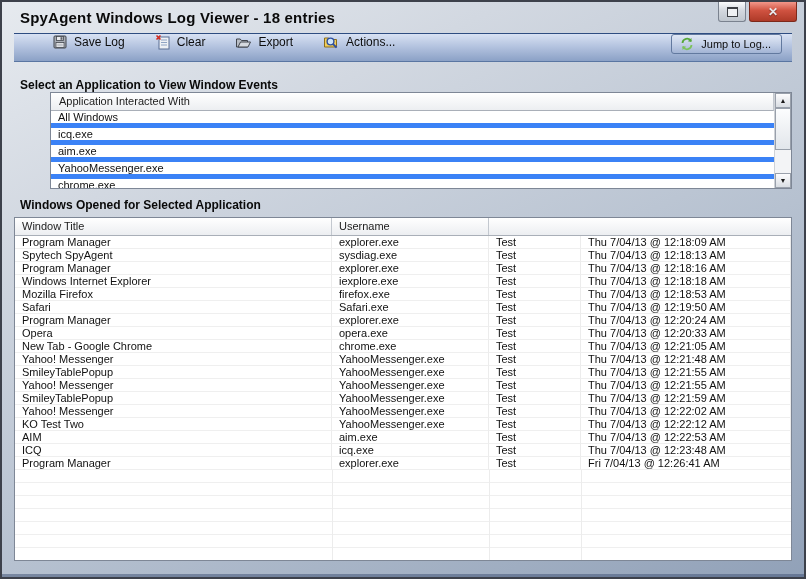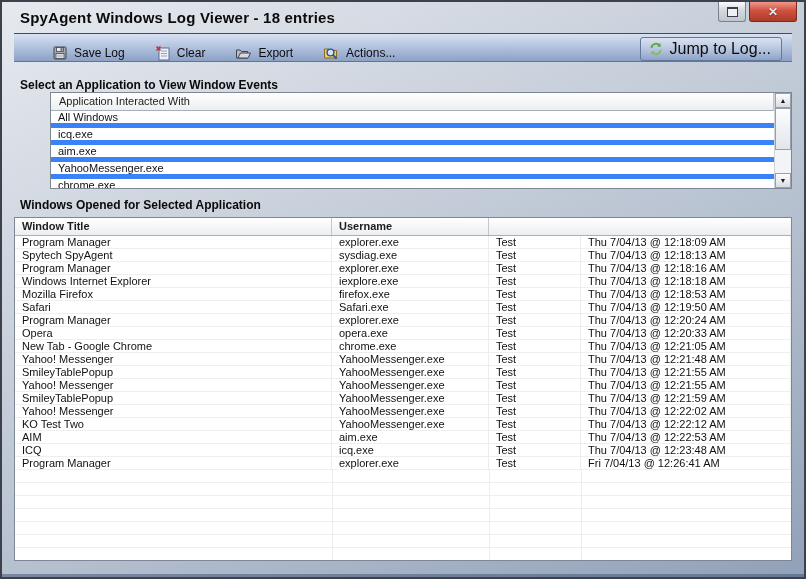--- a/index.html
+++ b/index.html
@@ -21,28 +21,28 @@
         display:flex;align-items:center;justify-content:center;cursor:default;}
   .wbtn.restore{width:26px;background:linear-gradient(#fbfcfd,#d3d8df 45%,#bfc6cf);}
   .wbtn.close{width:46px;background:linear-gradient(#f2978a,#cf5240 45%,#ae3a28);border-color:#7d291b;}
   .glyph-restore{width:9px;height:7px;border:1px solid #3c3f45;border-top:2px solid #3c3f45;background:#eef0f3;display:inline-block;}
   .glyph-close{font-size:12px;font-weight:bold;color:#e9e9ec;text-shadow:0 1px 1px #6e2115;line-height:1;}
   
   .toolbar{
     height:27px;
     border-top:1px solid #2e4d81;border-bottom:1px solid #5a76a2;
     background:linear-gradient(#d8e2f3,#b5c4e0 45%,#8ba1c6);
-    display:flex;align-items:flex-end;
+    display:flex;align-items:flex-start;
     padding-left:38px;
   }
   .tbtn{display:flex;align-items:center;gap:6px;font-size:12px;color:#0d0d0d;cursor:default;}
   .tbtn + .tbtn{margin-left:30px;}
   .tbtn svg{display:block;}
   .jumpbtn{margin-left:auto;margin-right:10px;border:1px solid #62799f;border-radius:3px;
-           padding:2px 10px 2px 8px;display:flex;align-items:center;gap:7px;font-size:16px;color:#0d0d0d;
+           padding:2px 10px 2px 8px;display:flex;align-items:center;gap:7px;font-size:11px;color:#0d0d0d;
            background:linear-gradient(rgba(255,255,255,.25),rgba(255,255,255,0));cursor:default;}
   
   .band{display:flex;align-items:center;font-size:12px;font-weight:bold;color:#0a0a0a;padding-left:6px;}
   .band1{height:30px;align-items:flex-end;}
   .band2{height:25px;}
   
   .panel{background:#fff;border:1px solid #7e8796;box-sizing:border-box;position:relative;}
   .listpanel{height:97px;margin-bottom:3px;margin-left:36px;}
   .listheader{height:17px;line-height:17px;font-size:11px;color:#1c1c1c;padding-left:8px;
               background:linear-gradient(#ffffff,#eceef1);border-bottom:1px solid #a9afb8;
@@ -56,21 +56,21 @@
         font-size:7px;color:#1a1a1a;cursor:default;}
   .sbtn.up{top:0;}
   .sbtn.down{bottom:0;}
   .sthumb{position:absolute;left:0;right:0;top:15px;height:42px;border:1px solid #99a0ab;box-sizing:border-box;
           background:linear-gradient(#fcfdfe,#e2e6eb);cursor:default;}
   
   .tablepanel{height:344px;display:flex;flex-direction:column;}
   .tgrid{display:grid;grid-template-columns:317px 157px 92px 1fr;}
   .thead{height:17px;background:linear-gradient(#ffffff,#eceef1);border-bottom:1px solid #a9afb8;flex:0 0 auto;}
   .thead .cell{font-size:11px;line-height:17px;color:#1c1c1c;padding-left:7px;border-right:1px solid #c3c8cf;
-               overflow:hidden;white-space:nowrap;cursor:default;font-weight:bold;}
+               overflow:hidden;white-space:nowrap;cursor:default;}
   .trow{height:13px;flex:0 0 auto;}
   .trow .cell{font-size:11px;line-height:12px;color:#111;padding-left:7px;border-right:1px solid #ececec;
               border-bottom:1px solid #efefef;overflow:hidden;white-space:nowrap;box-sizing:border-box;cursor:default;}
   .tfiller{flex:1 1 auto;
     background-image:
       linear-gradient(#ececec,#ececec),
       linear-gradient(#ececec,#ececec),
       linear-gradient(#ececec,#ececec),
       repeating-linear-gradient(to bottom,#ffffff 0 12px,#efefef 12px 13px);
     background-size:1px 100%,1px 100%,1px 100%,100% 100%;

